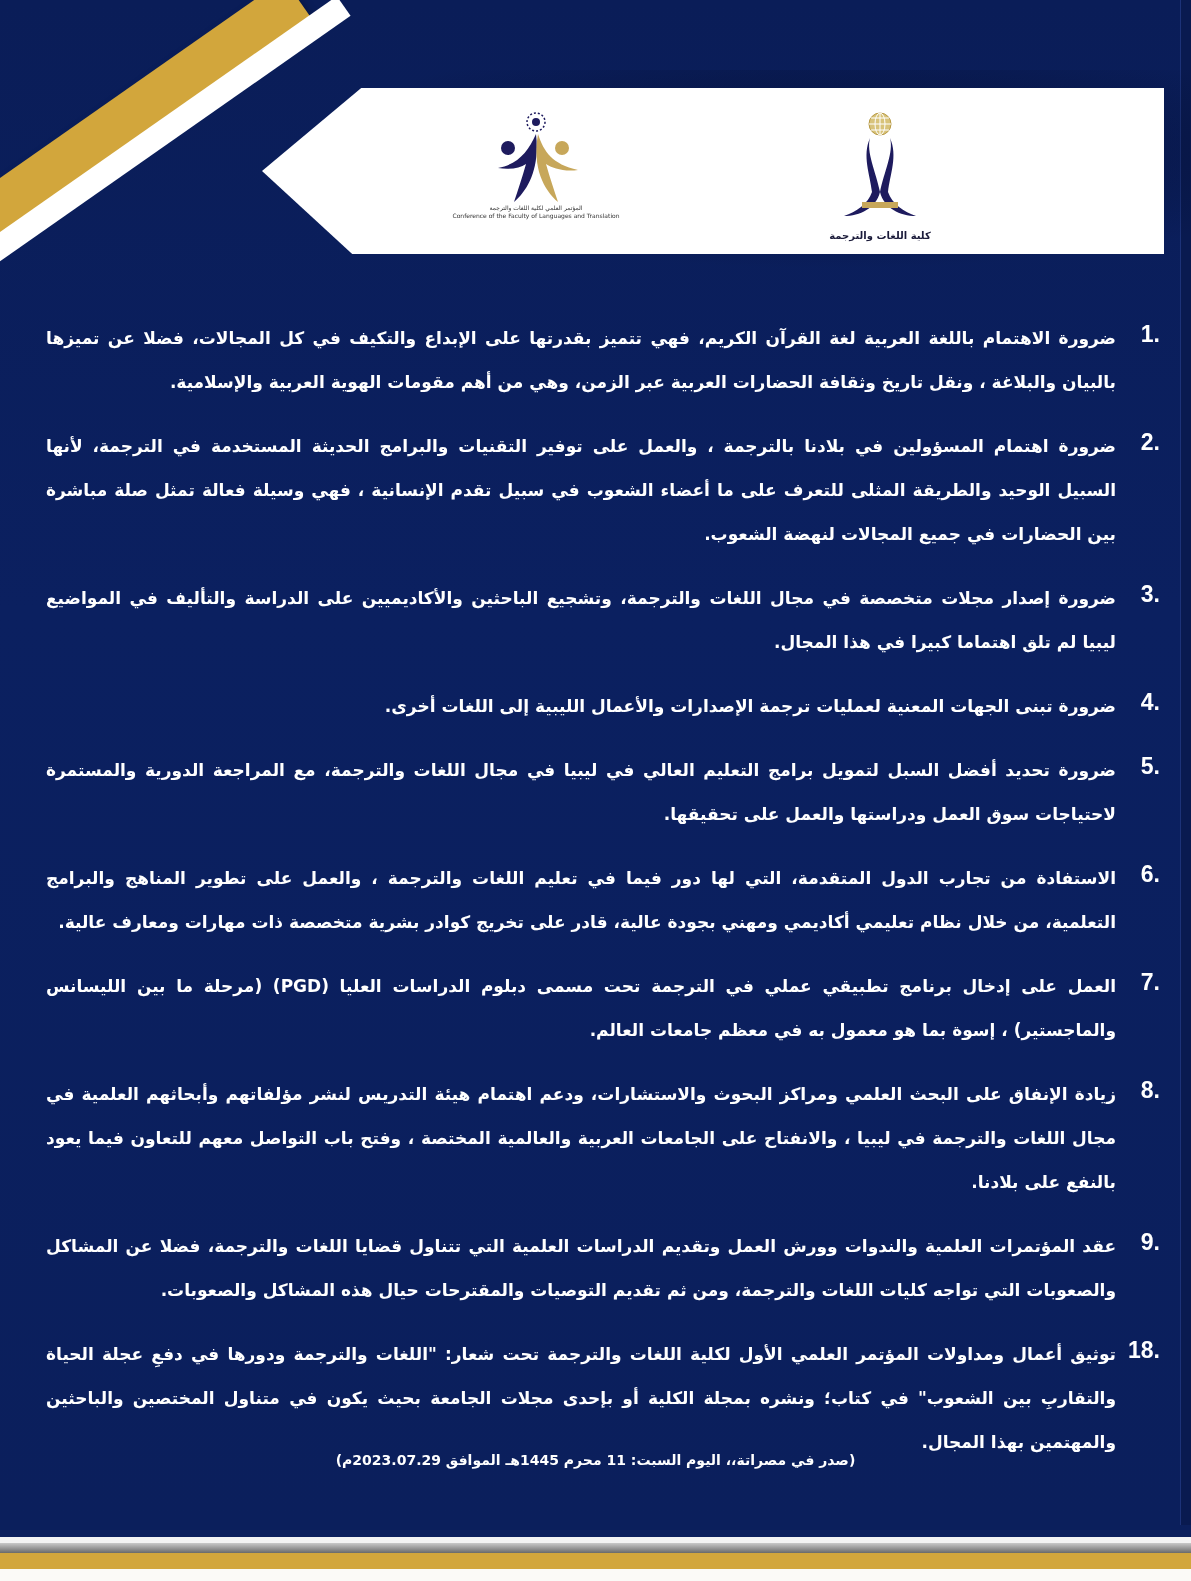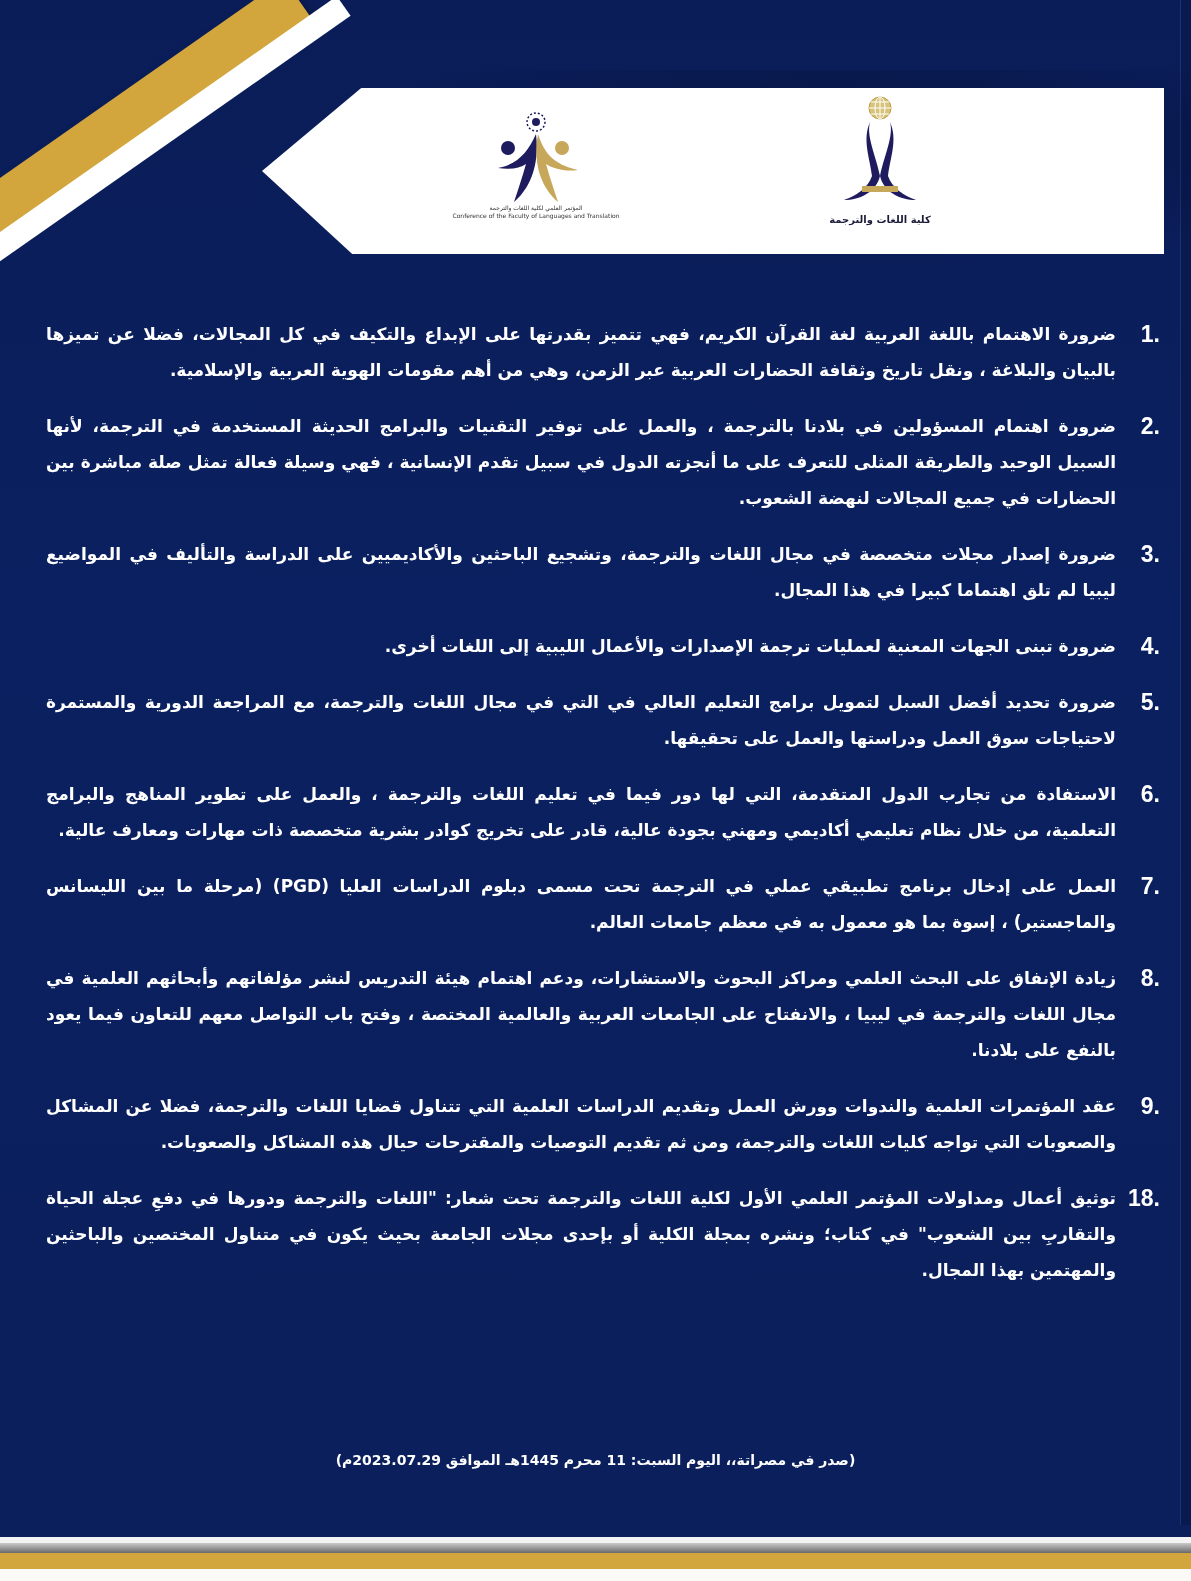--- a/index.html
+++ b/index.html
@@ -38,21 +38,21 @@
       background: radial-gradient(ellipse at 60% 40%, rgba(3,10,40,0.55), rgba(3,10,40,0) 70%);
     }
     .banner {
       position: absolute; left: 262px; top: 88px; width: 902px; height: 166px;
       background: #ffffff;
       clip-path: polygon(11% 0, 100% 0, 100% 100%, 10% 100%, 0 50%);
     }
     .logo {
       position: absolute; display: flex; flex-direction: column; align-items: center;
     }
-    .logo-college { left: 840px; top: 96px; width: 80px; align-items: center; }
+    .logo-college { left: 840px; top: 112px; width: 80px; align-items: center; }
     .logo-conf { left: 484px; top: 112px; width: 104px; }
     .logo-caption {
       font-size: 10px; font-weight: bold; color: #1b1b3a; margin-top: 2px; white-space: nowrap;
       direction: rtl;
     }
     .logo-caption-small {
       font-size: 6px; color: #333; white-space: nowrap; line-height: 8px; direction: rtl;
     }
     
     .content {
@@ -63,21 +63,21 @@
       display: flex; flex-direction: row; align-items: flex-start;
       margin-bottom: 20px;
     }
     .item-num {
       flex: 0 0 44px; font-family: "Liberation Sans", sans-serif;
       font-weight: bold; font-size: 23px; line-height: 36px;
       text-align: right; direction: ltr; unicode-bidi: isolate;
     }
     .item-text {
       flex: 1; font-family: "DejaVu Sans", sans-serif; font-weight: bold;
-      font-size: 17px; line-height: 36px; text-align: justify;
+      font-size: 17px; line-height: 44px; text-align: justify;
       text-align-last: right;
     }
     .footer-note {
       position: absolute; left: 0; top: 1452px; width: 1191px;
       text-align: center; direction: rtl; color: #ffffff;
       font-family: "DejaVu Sans", sans-serif; font-weight: bold; font-size: 14px;
     }
     
     .bar-white { position: absolute; left: 0; top: 1537px; width: 1191px; height: 6px; background: #f3f3f3; }
     .bar-grey { position: absolute; left: 0; top: 1543px; width: 1191px; height: 10px;
@@ -123,33 +123,33 @@
   <div class="logo-caption-small" style="direction:ltr">Conference of the Faculty of Languages and Translation</div>
 </div>
 
 <div class="content">
   <div class="item">
     <div class="item-num">1.</div>
     <div class="item-text">ضرورة الاهتمام باللغة العربية لغة القرآن الكريم، فهي تتميز بقدرتها على الإبداع والتكيف في كل المجالات، فضلا عن تميزها بالبيان والبلاغة ، ونقل تاريخ وثقافة الحضارات العربية عبر الزمن، وهي من أهم مقومات الهوية العربية والإسلامية.</div>
   </div>
   <div class="item">
     <div class="item-num">2.</div>
-    <div class="item-text">ضرورة اهتمام المسؤولين في بلادنا بالترجمة ، والعمل على توفير التقنيات والبرامج الحديثة المستخدمة في الترجمة، لأنها السبيل الوحيد والطريقة المثلى للتعرف على ما أنجزته الدول في سبيل تقدم الإنسانية ، فهي وسيلة فعالة تمثل صلة مباشرة بين الحضارات في جميع المجالات لنهضة الشعوب.</div>
+    <div class="item-text">ضرورة اهتمام المسؤولين في بلادنا بالترجمة ، والعمل على توفير التقنيات والبرامج الحديثة المستخدمة في الترجمة، لأنها السبيل الوحيد والطريقة المثلى للتعرف على ما أعضاء الشعوب في سبيل تقدم الإنسانية ، فهي وسيلة فعالة تمثل صلة مباشرة بين الحضارات في جميع المجالات لنهضة الشعوب.</div>
   </div>
   <div class="item">
     <div class="item-num">3.</div>
     <div class="item-text">ضرورة إصدار مجلات متخصصة في مجال اللغات والترجمة، وتشجيع الباحثين والأكاديميين على الدراسة والتأليف في المواضيع ليبيا لم تلق اهتماما كبيرا في هذا المجال.</div>
   </div>
   <div class="item">
     <div class="item-num">4.</div>
     <div class="item-text">ضرورة تبنى الجهات المعنية لعمليات ترجمة الإصدارات والأعمال الليبية إلى اللغات أخرى.</div>
   </div>
   <div class="item">
     <div class="item-num">5.</div>
-    <div class="item-text">ضرورة تحديد أفضل السبل لتمويل برامج التعليم العالي في التي في مجال اللغات والترجمة، مع المراجعة الدورية والمستمرة لاحتياجات سوق العمل ودراستها والعمل على تحقيقها.</div>
+    <div class="item-text">ضرورة تحديد أفضل السبل لتمويل برامج التعليم العالي في ليبيا في مجال اللغات والترجمة، مع المراجعة الدورية والمستمرة لاحتياجات سوق العمل ودراستها والعمل على تحقيقها.</div>
   </div>
   <div class="item">
     <div class="item-num">6.</div>
     <div class="item-text">الاستفادة من تجارب الدول المتقدمة، التي لها دور فيما في تعليم اللغات والترجمة ، والعمل على تطوير المناهج والبرامج التعلمية، من خلال نظام تعليمي أكاديمي ومهني بجودة عالية، قادر على تخريج كوادر بشرية متخصصة ذات مهارات ومعارف عالية.</div>
   </div>
   <div class="item">
     <div class="item-num">7.</div>
     <div class="item-text">العمل على إدخال برنامج تطبيقي عملي في الترجمة تحت مسمى دبلوم الدراسات العليا (PGD) (مرحلة ما بين الليسانس والماجستير) ، إسوة بما هو معمول به في معظم جامعات العالم.</div>
   </div>
   <div class="item">

